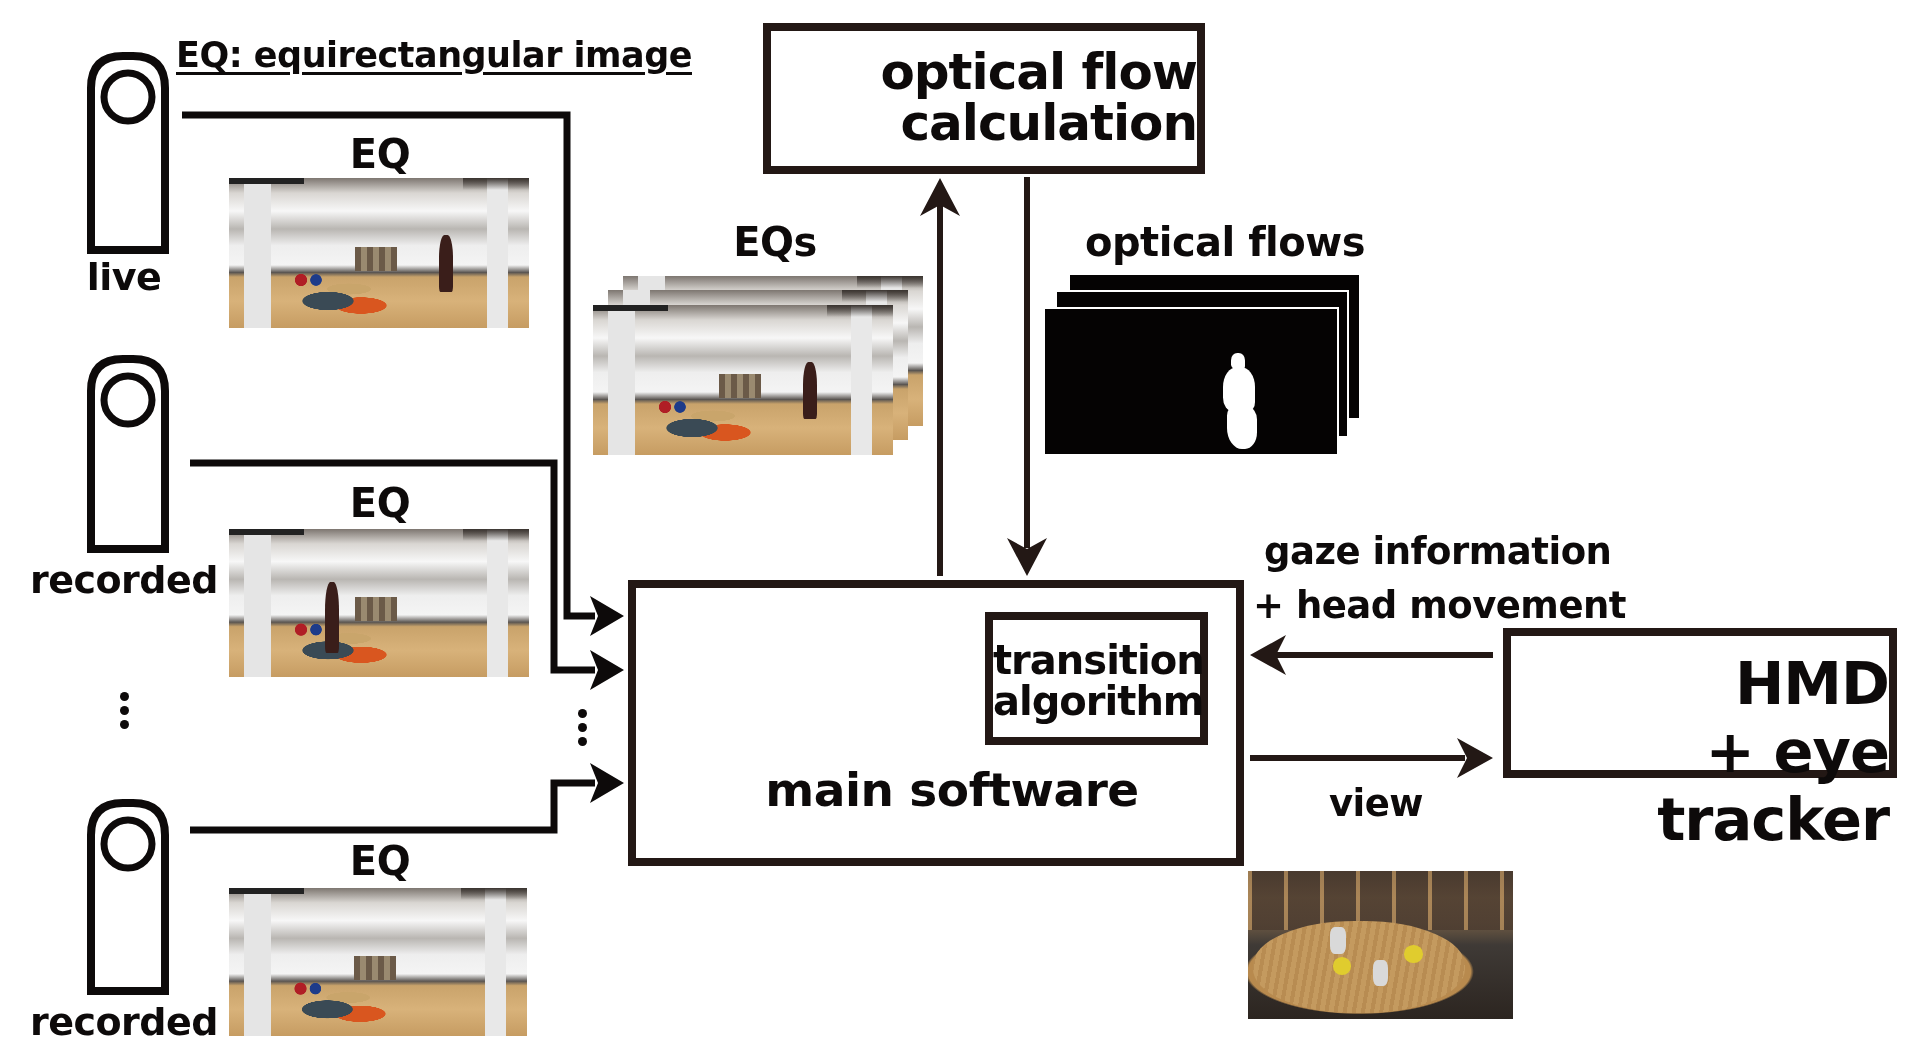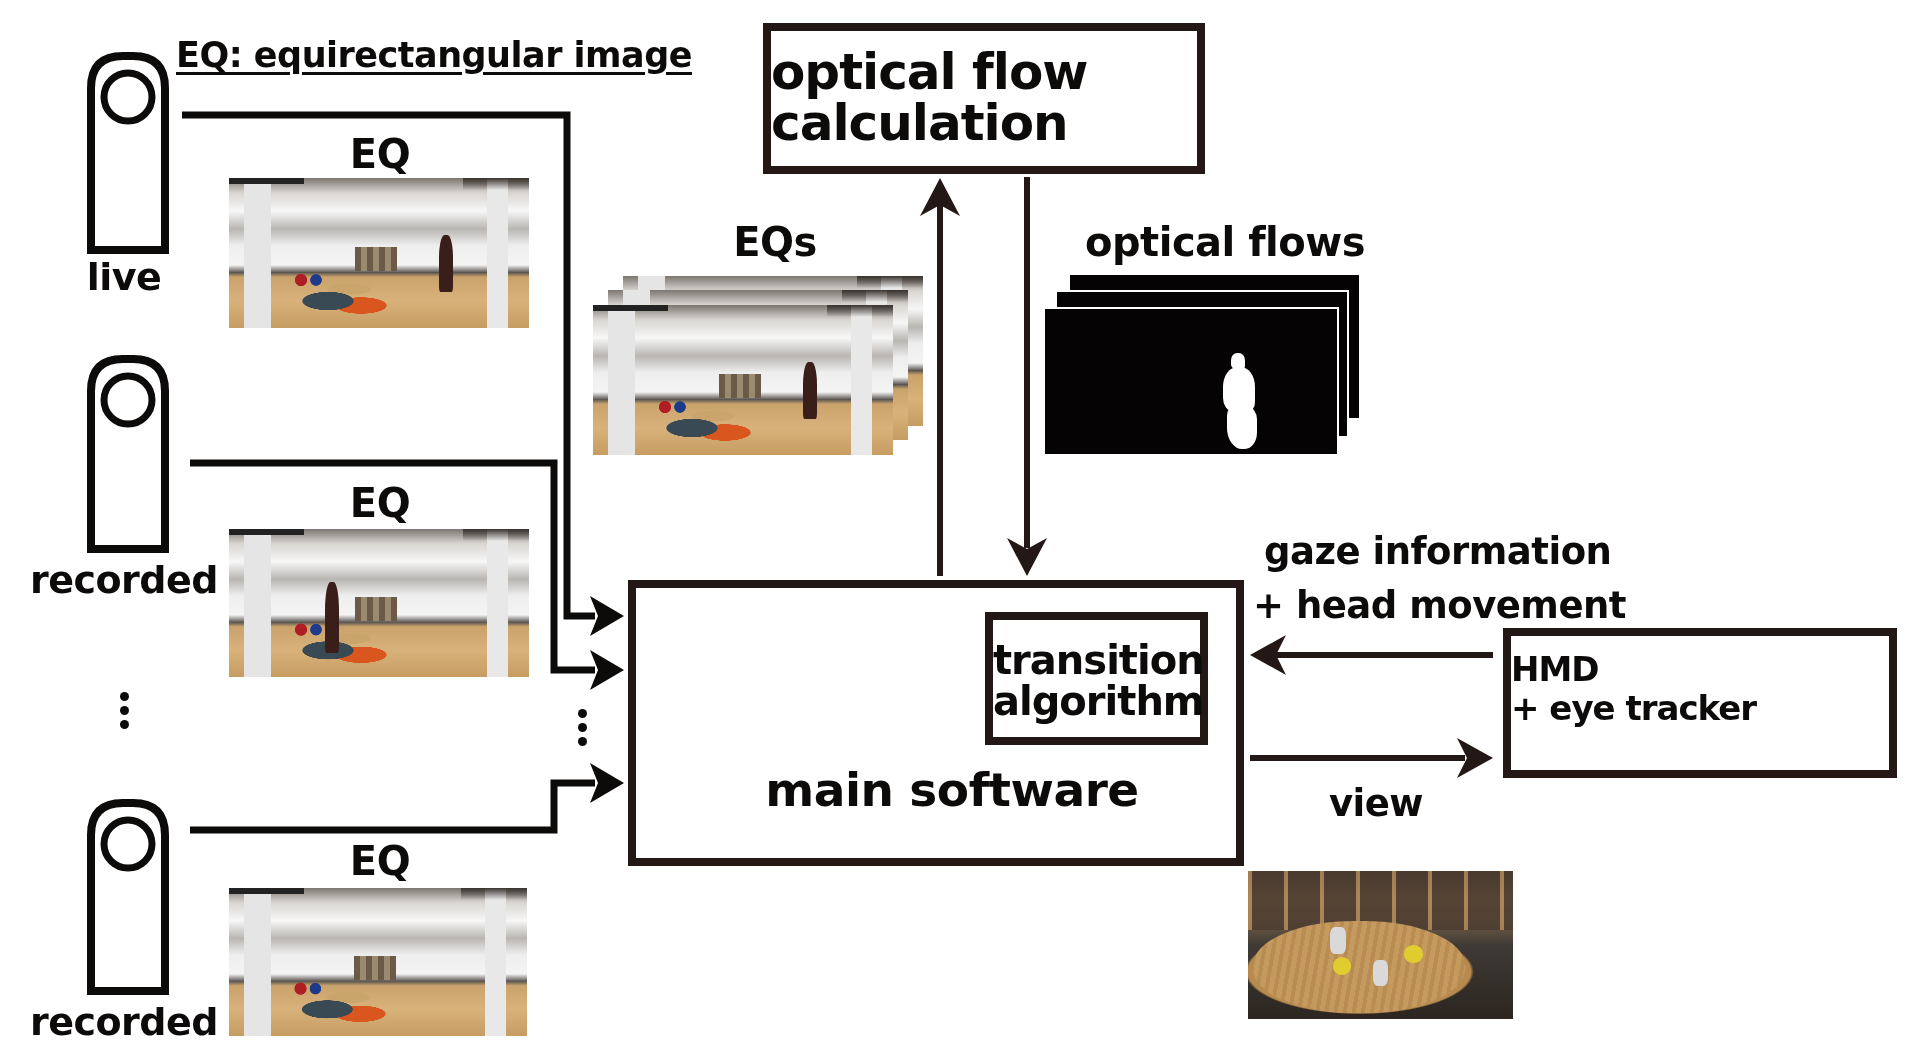--- a/index.html
+++ b/index.html
@@ -2,21 +2,21 @@
 <html><head>
   <meta charset="utf-8">
   <style>
     html, body { margin: 0; padding: 0; background: #ffffff; }
     body { width: 1920px; height: 1059px; position: relative; overflow: hidden;
            font-family: "DejaVu Sans", "Liberation Sans", sans-serif; color: #0d0a0a; }
     .abs { position: absolute; }
     .lbl { position: absolute; font-weight: bold; white-space: nowrap; line-height: 1; letter-spacing: -0.5px; }
     .ctr { transform: translateX(-50%); }
     .box { position: absolute; box-sizing: border-box; border: 8px solid #231815; background: #fff; }
-    .boxtxt { position: absolute; left: 0; right: 0; text-align: left; font-weight: bold; line-height: 1.02; letter-spacing: -1px; }
+    .boxtxt { position: absolute; left: 0; right: 0; text-align: right; font-weight: bold; line-height: 1.02; letter-spacing: -1px; }
     svg.overlay { position: absolute; left: 0; top: 0; width: 1920px; height: 1059px; pointer-events: none; }
     .thumb { position: absolute; overflow: hidden; box-sizing: border-box; }
     
     .eq {
       background:
         radial-gradient(ellipse 14% 10% at 33% 82%, #3a4a55 0 60%, transparent 62%),
         radial-gradient(ellipse 14% 9% at 44% 85%, #d9561f 0 60%, transparent 62%),
         radial-gradient(ellipse 12% 6% at 40% 74%, #c9a56b 0 60%, transparent 62%),
         radial-gradient(circle at 24% 68%, #b01e25 0 2.3%, transparent 2.6%),
         radial-gradient(circle at 29% 68%, #1d3b8a 0 2.3%, transparent 2.6%),
@@ -165,21 +165,21 @@
   <div class="boxtxt" style="top:20px; font-size:40px;">
     <div>transition</div>
     <div>algorithm</div>
   </div>
 </div>
 
 <div class="lbl" style="left:1264px; top:533px; font-size:37px;">gaze information</div>
 <div class="lbl" style="left:1253px; top:587px; font-size:37px;">+ head movement</div>
 
 <div class="box" style="left:1503px; top:628px; width:394px; height:150px;">
-  <div class="boxtxt" style="top:14px; font-size:34px; line-height:1.15;">
+  <div class="boxtxt" style="top:14px; font-size:59px; line-height:1.15;">
     <div>HMD</div>
     <div>+ eye tracker</div>
   </div>
 </div>
 
 <div class="lbl ctr" style="left:1376px; top:780px; font-size:37px; line-height:1.3;">
   <div>view</div>
 </div>
 <div class="thumb subj" style="left:1248px; top:871px; width:265px; height:148px;">
   <div class="shelves"></div>

